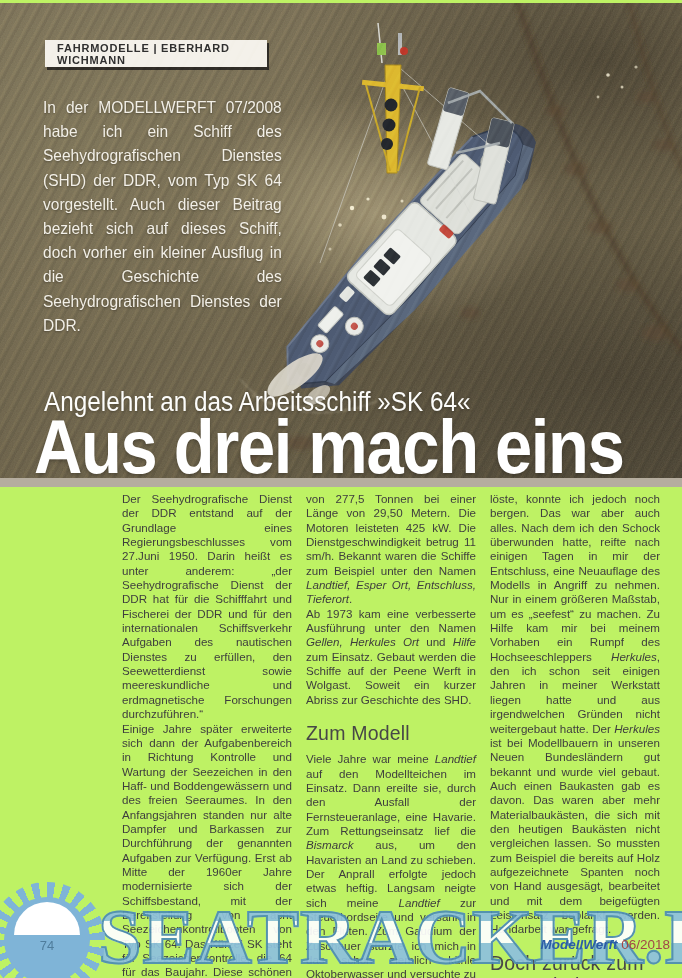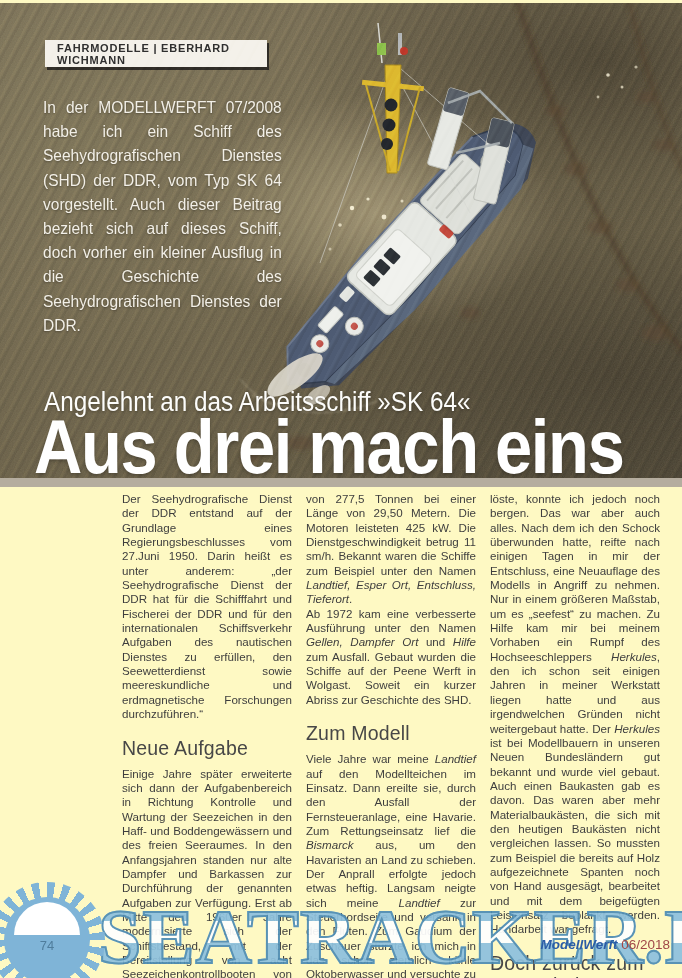--- a/index.html
+++ b/index.html
@@ -1,18 +1,18 @@
 <!DOCTYPE html>
 <html lang="de" style="--watermark-blue: #8ec1de; --watermark-outline: #4d8cb4; --brand-blue: #2b5ca6; --issue-red: #a04747; --sun-blue: #7fb4d7; --strip-tan: #b5ad9f;"><head>
 <meta charset="utf-8">
 <style>
   html,body{margin:0;padding:0;background:#888;}
   .page{
     position:relative; width:682px; height:978px; margin:0 auto;
-    background:#fef9c3; overflow:hidden;
+    background:#bef264; overflow:hidden;
     font-family:"Liberation Sans", sans-serif; color:#3f3f3f;
   }
   
   .photo{
     position:absolute; left:0; top:3px; width:682px; height:478px; overflow:hidden;
     background:
       radial-gradient(ellipse 260px 170px at 55% 44%, rgba(210,196,156,0.45), rgba(210,196,156,0) 70%),
       radial-gradient(ellipse 420px 240px at 88% 12%, rgba(42,36,26,0.55), rgba(42,36,26,0) 72%),
       radial-gradient(ellipse 520px 260px at 90% 78%, rgba(48,42,32,0.5), rgba(48,42,32,0) 75%),
       radial-gradient(ellipse 420px 300px at 12% 30%, rgba(128,120,90,0.5), rgba(128,120,90,0) 70%),
@@ -216,26 +216,25 @@
     <div class="intro">In der MODELLWERFT 07/2008 habe ich ein Schiff des Seehydrografischen Dienstes (SHD) der DDR, vom Typ SK 64 vorgestellt. Auch dieser Beitrag bezieht sich auf dieses Schiff, doch vorher ein kleiner Ausflug in die Geschichte des Seehydrografischen Dienstes der DDR.</div>
     <div class="kicker">Angelehnt an das Arbeitsschiff »SK 64«</div>
     <h1 class="headline">Aus drei mach eins</h1>
   </div>
 
   <div class="photo-strip"></div>
 
   <div class="columns">
       <div class="col">
         <p><span>Der Seehydrografische Dienst der DDR entstand auf der Grundlage eines Regierungsbeschlusses vom 27.Juni 1950. Darin heißt es unter anderem: „der Seehydrografische Dienst der DDR hat für die Schifffahrt und Fischerei der DDR und für den internationalen Schiffsverkehr Aufgaben des nautischen Dienstes zu erfüllen, den Seewetterdienst sowie meereskundliche und erdmagnetische Forschungen durchzuführen.“</span></p>
-        <h2>Neue Aufgabe</h2>
         <p><span>Einige Jahre später erweiterte sich dann der Aufgabenbereich in Richtung Kontrolle und Wartung der Seezeichen in den Haff- und Boddengewässern und des freien Seeraumes. In den Anfangsjahren standen nur alte Dampfer und Barkassen zur Durchführung der genannten Aufgaben zur Verfügung. Erst ab Mitte der 1960er Jahre modernisierte sich der Schiffsbestand, mit der Bereitstellung von acht Seezeichenkontrollbooten von Typ SK 64. Das Kürzel SK steht für Seezeichenkontrolle, die 64 für das Baujahr. Diese schönen Schiffe hatten eine Verdrängung</span></p>
       </div>
       <div class="col">
         <p><span>von 277,5 Tonnen bei einer Länge von 29,50 Metern. Die Motoren leisteten 425 kW. Die Dienstgeschwindigkeit betrug 11 sm/h. Bekannt waren die Schiffe zum Beispiel unter den Namen </span><em>Landtief, Esper Ort, Entschluss, Tieferort</em><span>.</span></p>
-        <p><span>Ab 1972 kam eine verbesserte Ausführung unter den Namen </span><em>Gellen, Dampfer Ort</em><span> und </span><em>Hilfe</em><span> zum Ausfall. Gebaut wurden die Schiffe auf der Peene Werft in Wolgast. Soweit ein kurzer Abriss zur Geschichte des SHD.</span></p>
+        <p><span>Ab 1973 kam eine verbesserte Ausführung unter den Namen </span><em>Gellen, Herkules Ort</em><span> und </span><em>Hilfe</em><span> zum Einsatz. Gebaut werden die Schiffe auf der Peene Werft in Wolgast. Soweit ein kurzer Abriss zur Geschichte des SHD.</span></p>
         <h2>Zum Modell</h2>
         <p><span>Viele Jahre war meine </span><em>Landtief</em><span> auf den Modellteichen im Einsatz. Dann ereilte sie, durch den Ausfall der Fernsteueranlage, eine Havarie. Zum Rettungseinsatz lief die </span><em>Bismarck</em><span> aus, um den Havaristen an Land zu schieben. Der Anprall erfolgte jedoch etwas heftig. Langsam neigte sich meine </span><em>Landtief</em><span> zur Steuerbordseite und versank in den Fluten. Zum Gaudium der Zuschauer stürzte ich mich in das schon ziemlich kühle Oktoberwasser und versuchte zu retten, was zu retten ist. Das war jedoch nicht viel. Den kompletten Aufbau, der sich beim Kentern vom Süll</span></p>
       </div>
       <div class="col">
         <p><span>löste, konnte ich jedoch noch bergen. Das war aber auch alles. Nach dem ich den Schock überwunden hatte, reifte nach einigen Tagen in mir der Entschluss, eine Neuauflage des Modells in Angriff zu nehmen. Nur in einem größeren Maßstab, um es „seefest“ zu machen. Zu Hilfe kam mir bei meinem Vorhaben ein Rumpf des Hochseeschleppers </span><em>Herkules</em><span>, den ich schon seit einigen Jahren in meiner Werkstatt liegen hatte und aus irgendwelchen Gründen nicht weitergebaut hatte. Der </span><em>Herkules</em><span> ist bei Modellbauern in unseren Neuen Bundesländern gut bekannt und wurde viel gebaut. Auch einen Baukasten gab es davon. Das waren aber mehr Materialbaukästen, die sich mit den heutigen Baukästen nicht vergleichen lassen. So mussten zum Beispiel die bereits auf Holz aufgezeichnete Spanten noch von Hand ausgesägt, bearbeitet und mit dem beigefügten Leistensatz beplankt werden. Handarbeit war gefragt.</span></p>
         <h2>Doch zurück zum Bauvorhaben</h2>
       </div>
     </div>
 
   <div class="watermark">SEATRACKER.RU</div>

